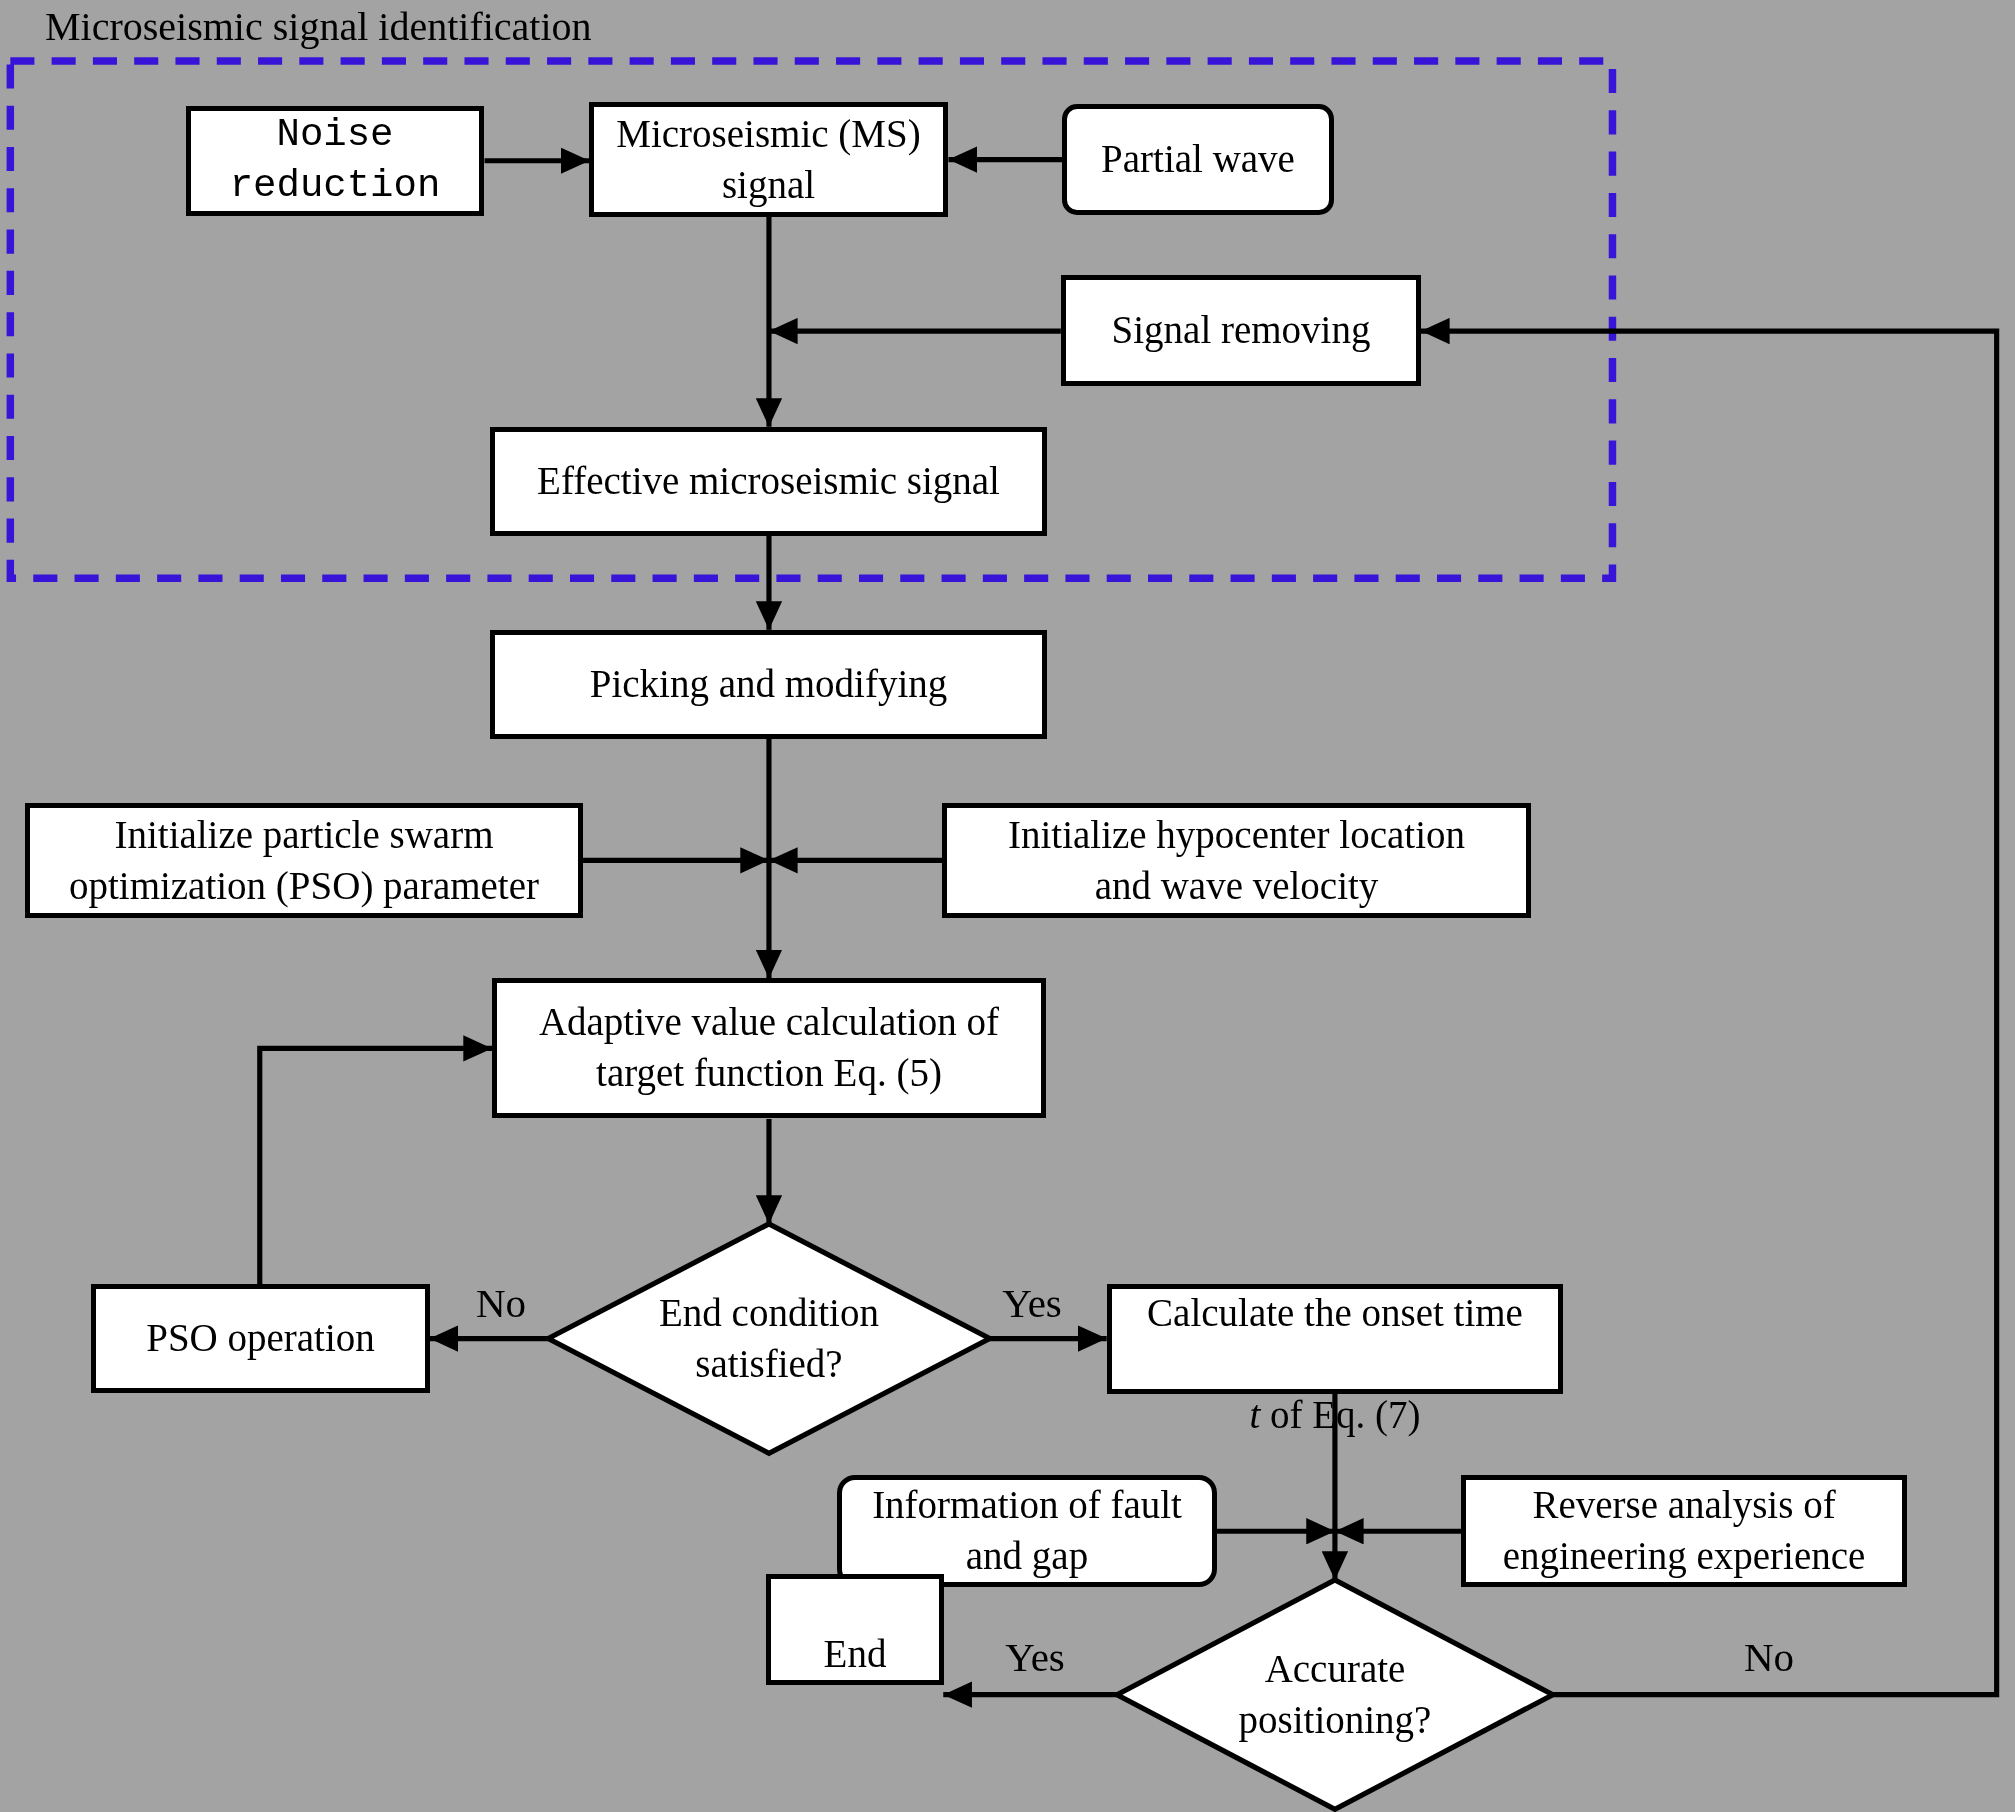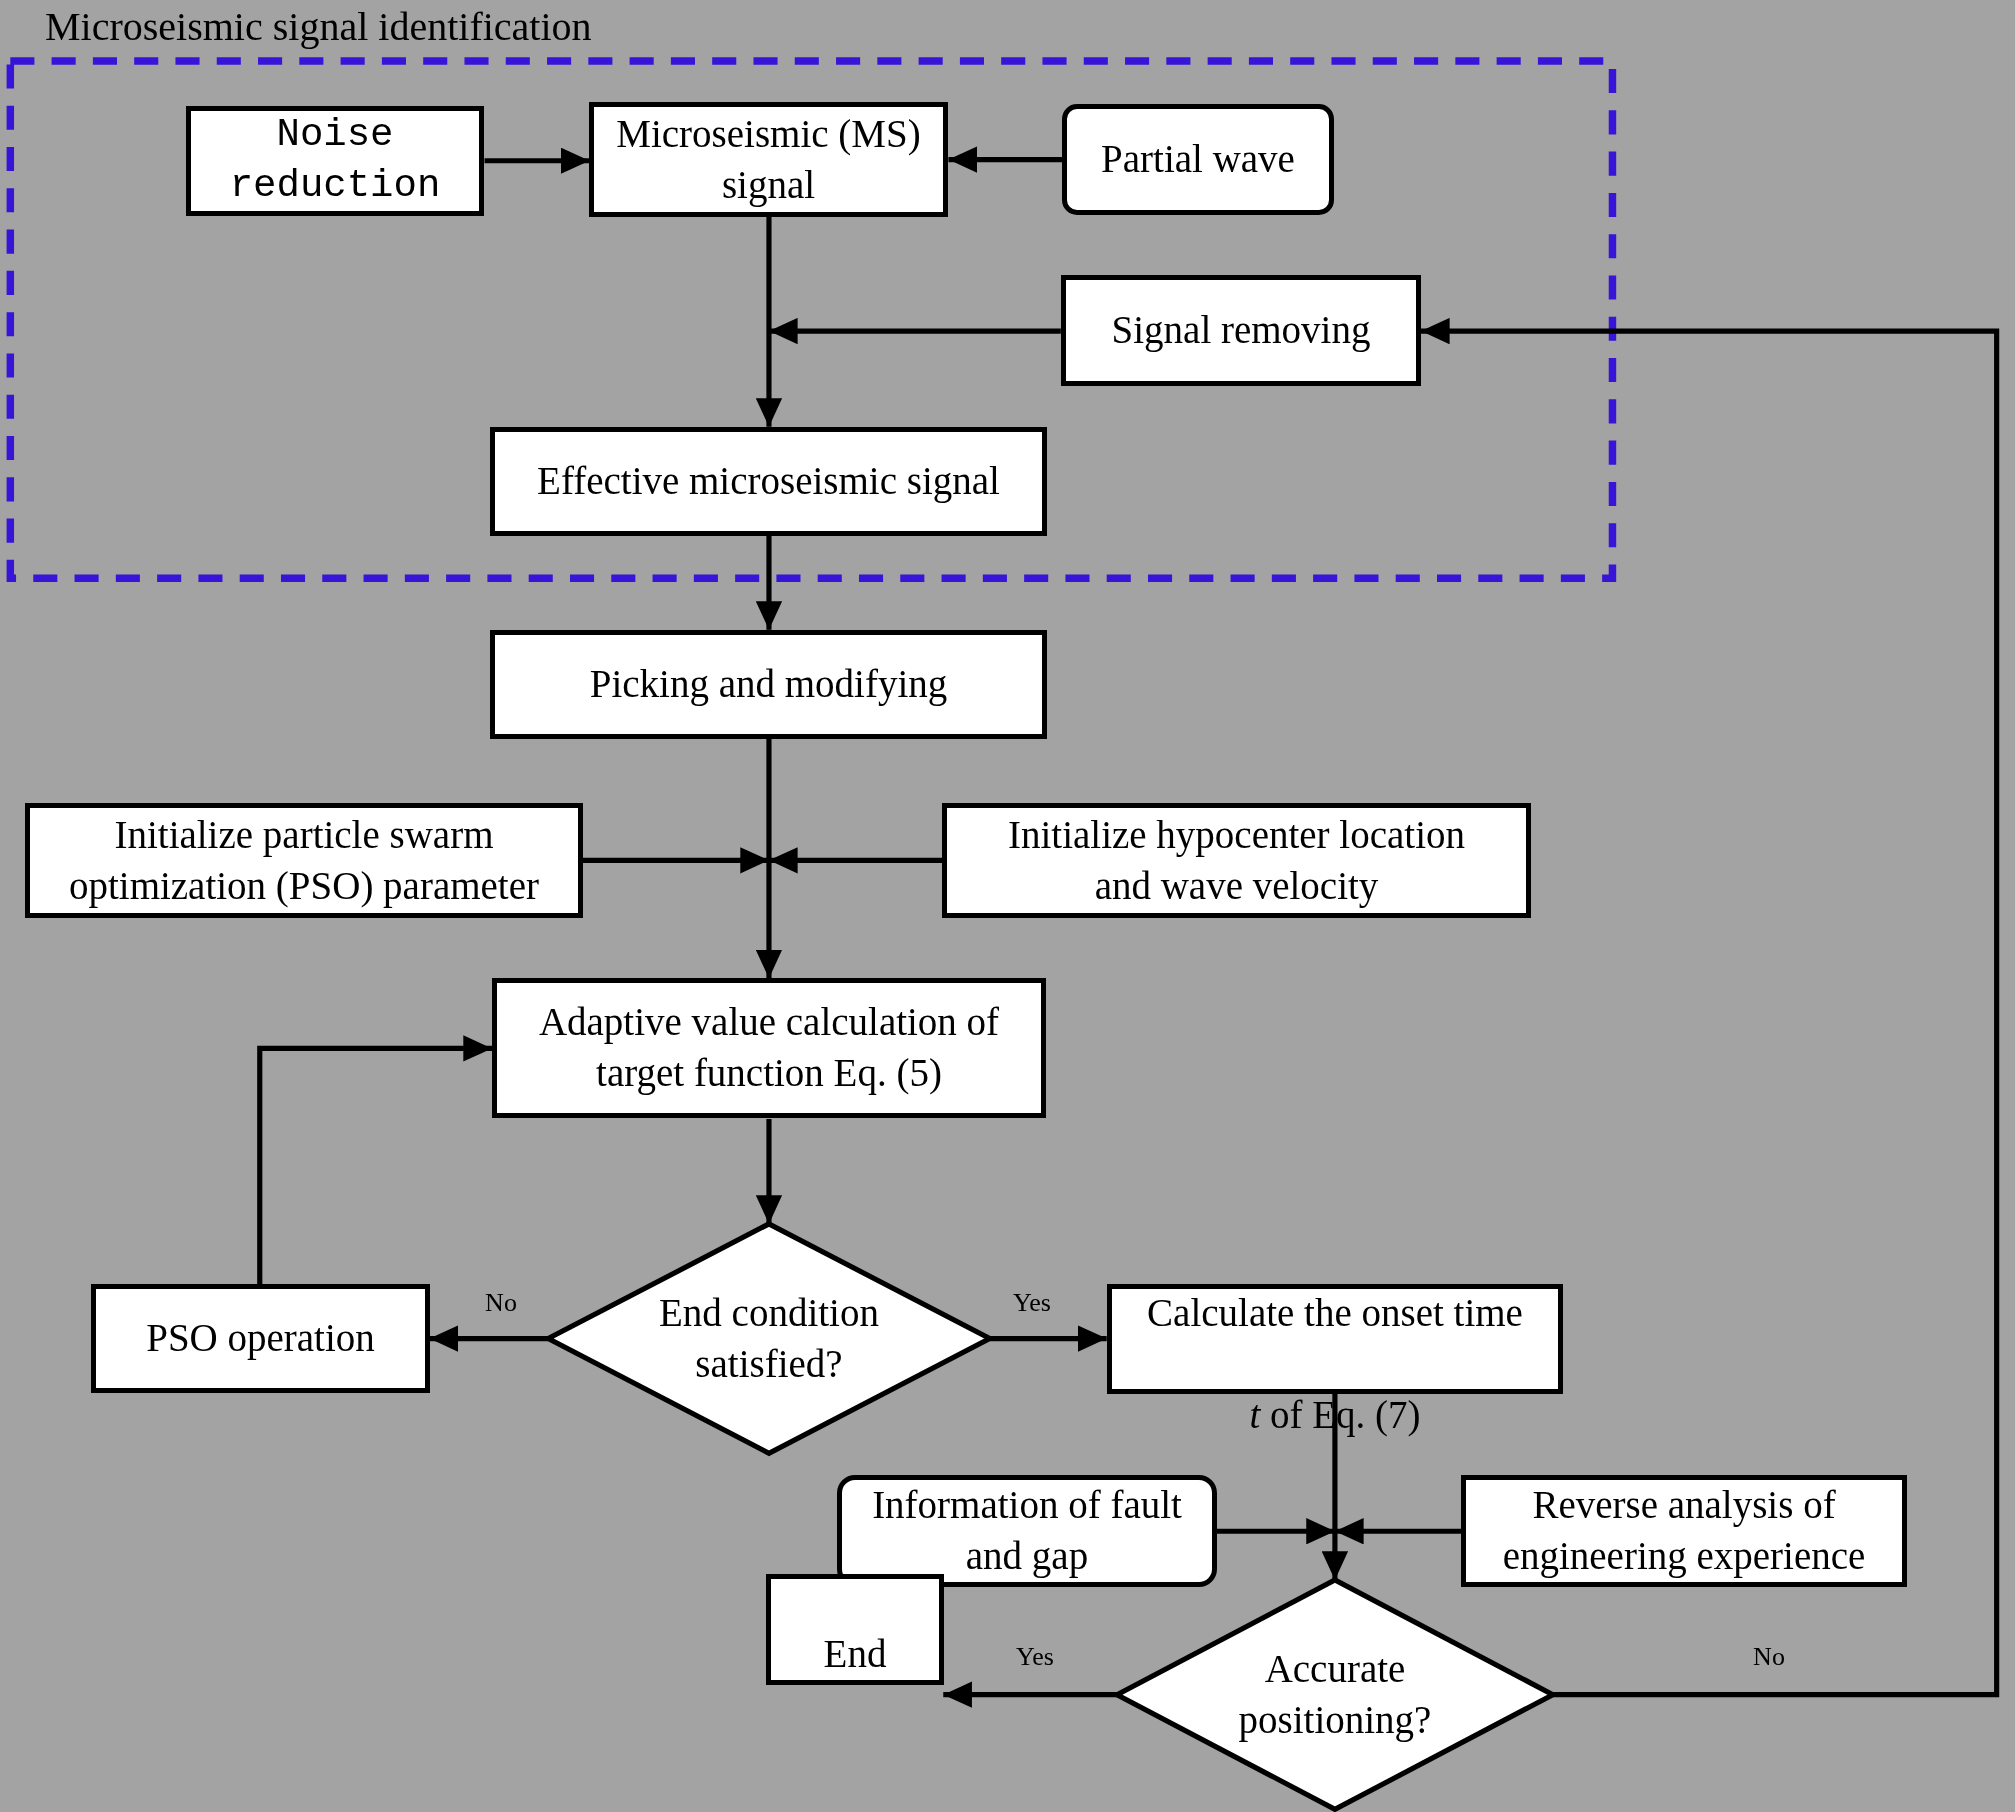--- a/index.html
+++ b/index.html
@@ -42,21 +42,21 @@
     justify-content: center;
     text-align: center;
     font-family: Liberation Serif, serif;
   }
   .edge-label {
     position: absolute;
     width: 126px; height: 69px;
     display: flex;
     align-items: center;
     justify-content: center;
-    font-size: 26px;
+    font-size: 41px;
   }
   .it { font-style: italic; }
 </style>
 </head>
 <body>
 
 <div id="canvas">
 
   <svg id="wires" width="2015" height="1813" viewBox="0 0 3514 3161">
     <defs>

